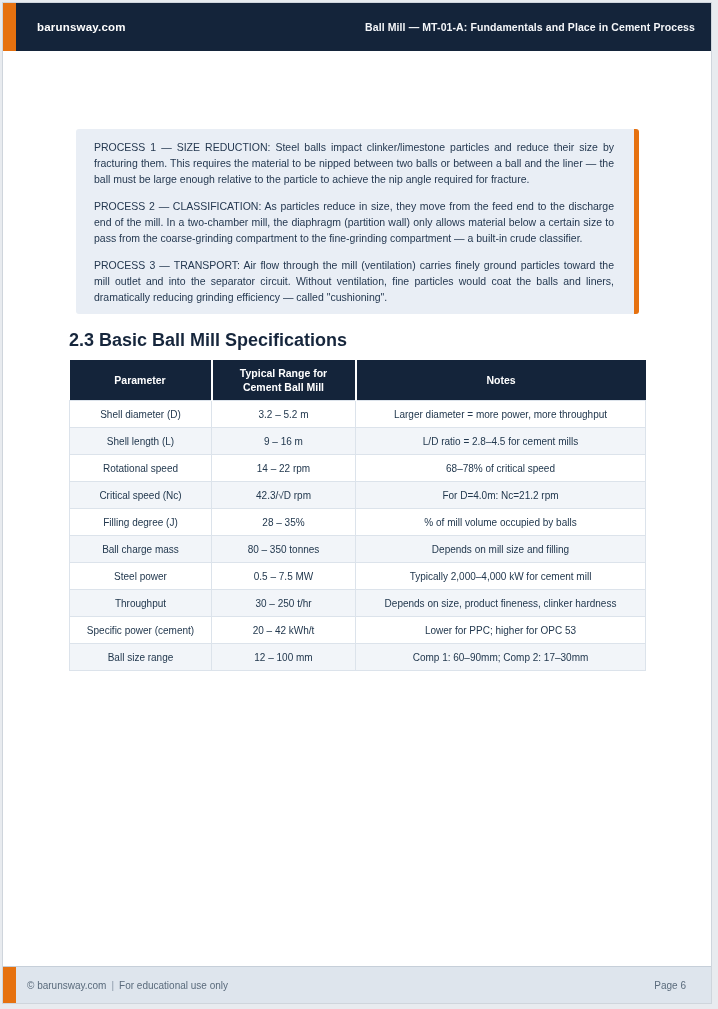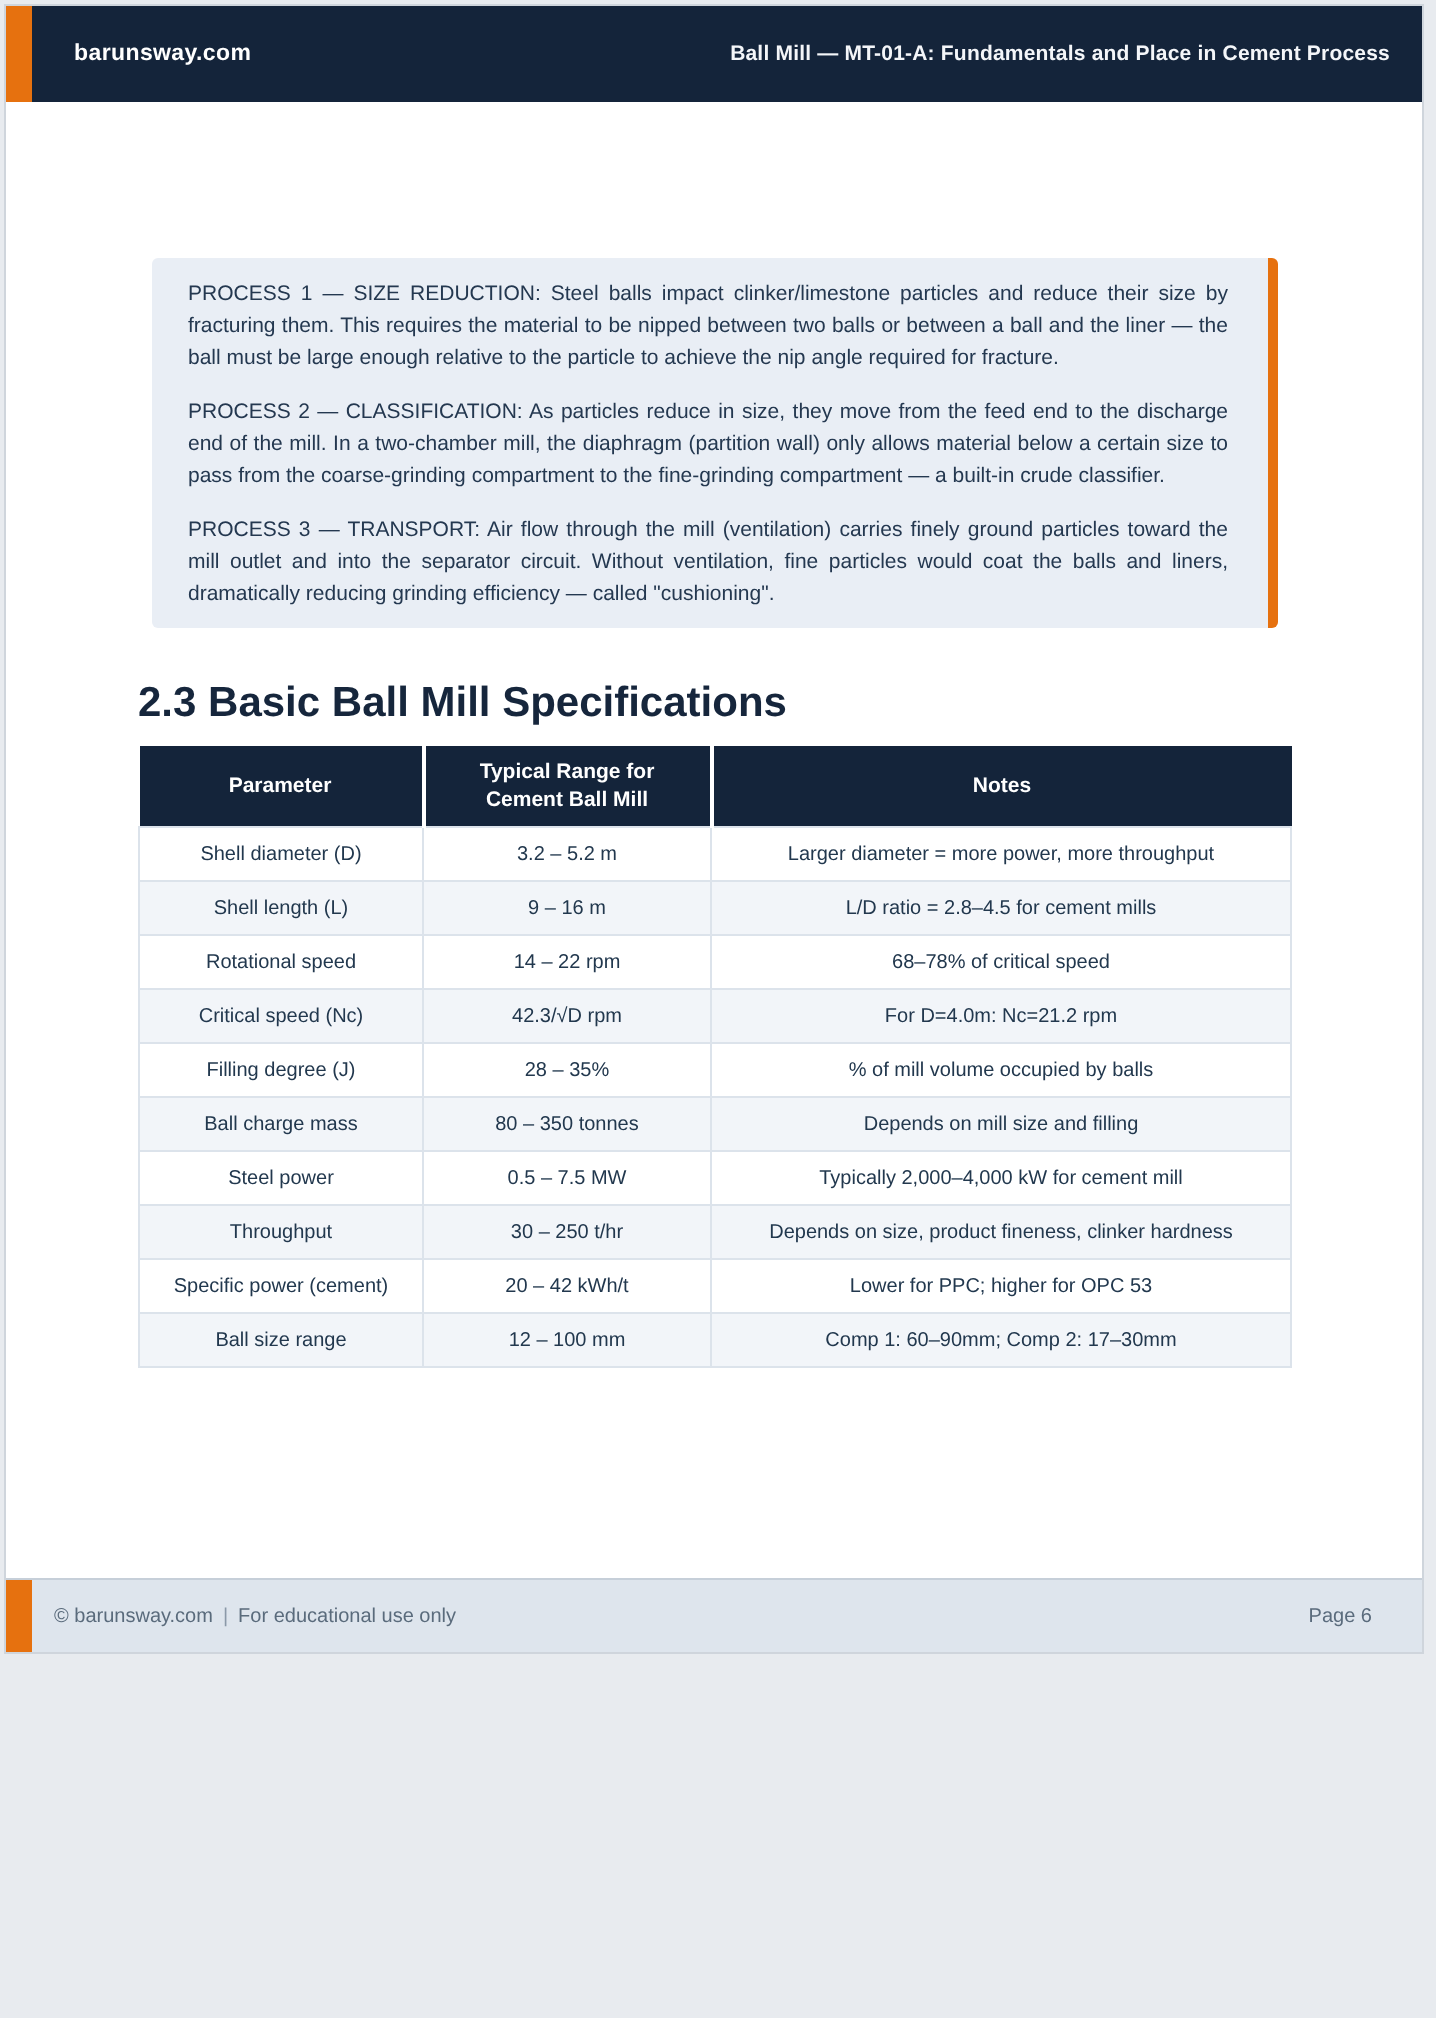--- a/index.html
+++ b/index.html
@@ -2,21 +2,21 @@
 <html><head>
 <meta charset="utf-8">
 <style>
   html,body{margin:0;padding:0;}
   body{
     width:718px;height:1009px;position:relative;overflow:hidden;
     background:#e8ebef;
     font-family:"Liberation Sans","DejaVu Sans",sans-serif;
   }
   .page{
-    position:absolute;left:2px;top:2px;width:710px;height:825px;
+    position:absolute;left:2px;top:2px;width:710px;height:1002px;
     background:#ffffff;border:1px solid #cfd5dc;box-sizing:border-box;
   }
   
   .doc-header{
     position:relative;height:48px;background:#14243a;
     display:flex;align-items:center;justify-content:space-between;
   }
   .accent-bar{
     position:absolute;left:0;top:0;width:13px;height:100%;background:#e6710f;
   }
@@ -32,21 +32,21 @@
     background:#e9eef5;border-right:5px solid #e6710f;border-radius:3px;
     padding:10px 20px 9px 18px;
   }
   .callout p{
     margin:0 0 11px 0;font-size:10.5px;line-height:16px;color:#243850;
     text-align:justify;
   }
   .callout p:last-child{margin-bottom:0;}
   
   .section-heading{
-    margin:26px 0 9px 66px;font-size:21px;font-weight:bold;color:#16263c;
+    margin:16px 0 9px 66px;font-size:18px;font-weight:bold;color:#16263c;
   }
   
   table.spec{
     margin-left:66px;width:576px;border-collapse:collapse;table-layout:fixed;
   }
   table.spec th{
     background:#14243a;color:#ffffff;font-size:10.5px;font-weight:bold;
     padding:6px 8px;text-align:center;line-height:14px;vertical-align:middle;
   }
   table.spec th + th{border-left:2px solid #ffffff;}

